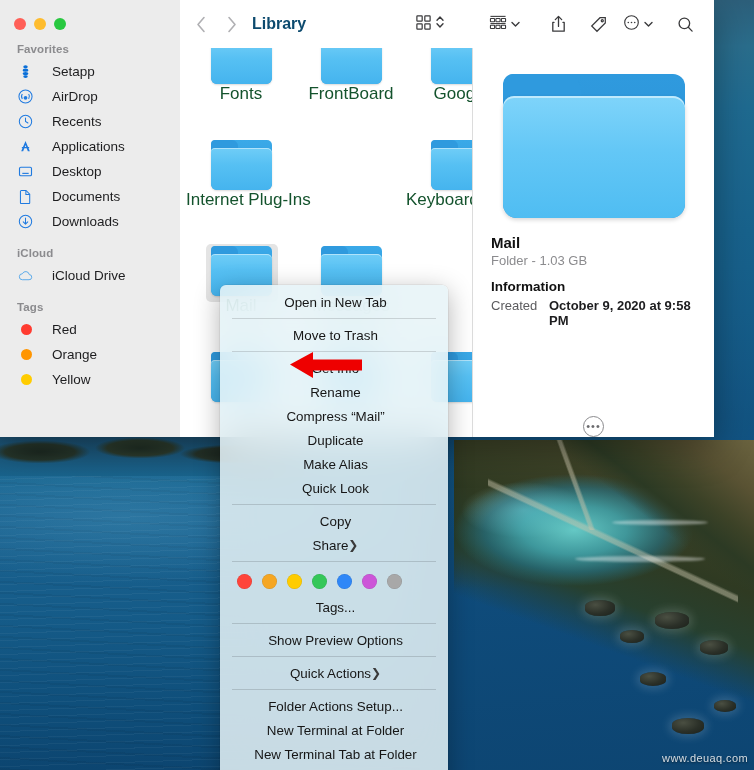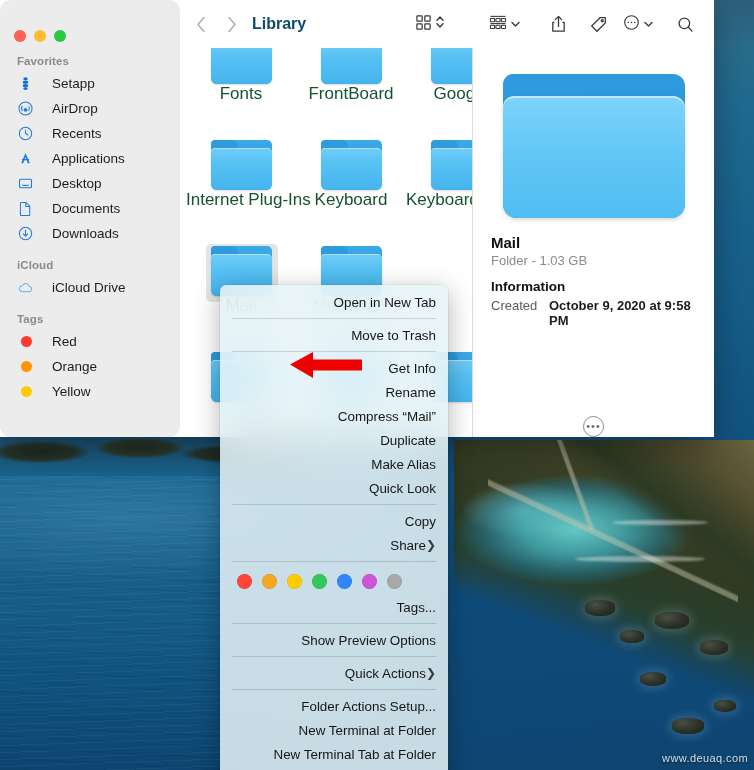--- a/index.html
+++ b/index.html
@@ -92,24 +92,23 @@
     background:#ffffff;
     box-shadow:0 10px 34px rgba(0,0,0,0.34);
     overflow:hidden;
     display:flex;
   }
 
   
   #sidebar {
     width:180px; height:100%;
     background:#ececec;
-    padding-top:16px;
+    padding-top:4px;
     flex:0 0 180px;
     position:relative;
-    border-radius:11px;
   }
   .traffic { display:flex; gap:8px; padding:14px 0 0 14px; }
   .tl { width:12px; height:12px; border-radius:50%; }
   .tl.red    { background:#ff5f57; }
   .tl.yellow { background:#febc2e; }
   .tl.green  { background:#28c840; }
 
   .sb-section {
     font-size:11.5px; color:#8b8b8e; font-weight:700;
     padding:13px 0 4px 17px; letter-spacing:0.1px;
@@ -215,21 +214,21 @@
     background:rgba(231,243,247,0.86);
     backdrop-filter:blur(22px); -webkit-backdrop-filter:blur(22px);
     border-radius:6px;
     box-shadow:0 6px 26px rgba(0,0,0,0.30), 0 0 0 0.5px rgba(0,0,0,0.10);
     padding:5px 0 6px 0;
     overflow:hidden;
   }
   .mi {
     height:24px; display:flex; align-items:center;
     padding:0 12px 0 15px; font-size:13.4px; color:#161616;
-    cursor:default; justify-content:flex-end;
+    cursor:default; justify-content:center;
   }
   .mi .arrow { font-size:12px; color:#3a3a3a; }
   .msep { height:1px; background:rgba(0,0,0,0.14); margin:4px 12px; }
   .tagrow { display:flex; gap:10px; padding:8px 0 6px 17px; }
   .tagdot { width:15px; height:15px; border-radius:50%; box-shadow:inset 0 0 0 0.5px rgba(0,0,0,0.12); }
 
   
   #redarrow { position:absolute; left:289px; top:350px; width:74px; height:30px; }
 
   
@@ -504,28 +503,20 @@
         </div>
 
         <div class="gitem" style="left:6px; top:92px;">
           <div class="folder">
               <div class="back"></div>
               <div class="tab"></div>
               <div class="front"></div>
             </div>
           <div class="lab">Internet Plug-Ins</div>
         </div>
-        <div class="gitem" style="left:116px; top:92px;">
-          <div class="folder">
-              <div class="back"></div>
-              <div class="tab"></div>
-              <div class="front"></div>
-            </div>
-          <div class="lab">Keyboard</div>
-        </div>
         <div class="gitem" style="left:226px; top:92px;">
           <div class="folder">
               <div class="back"></div>
               <div class="tab"></div>
               <div class="front"></div>
             </div>
           <div class="lab">Keyboard Layouts</div>
         </div>
 
         <div class="selbox" style="left:26px; top:196px; width:72px; height:58px;"></div>

